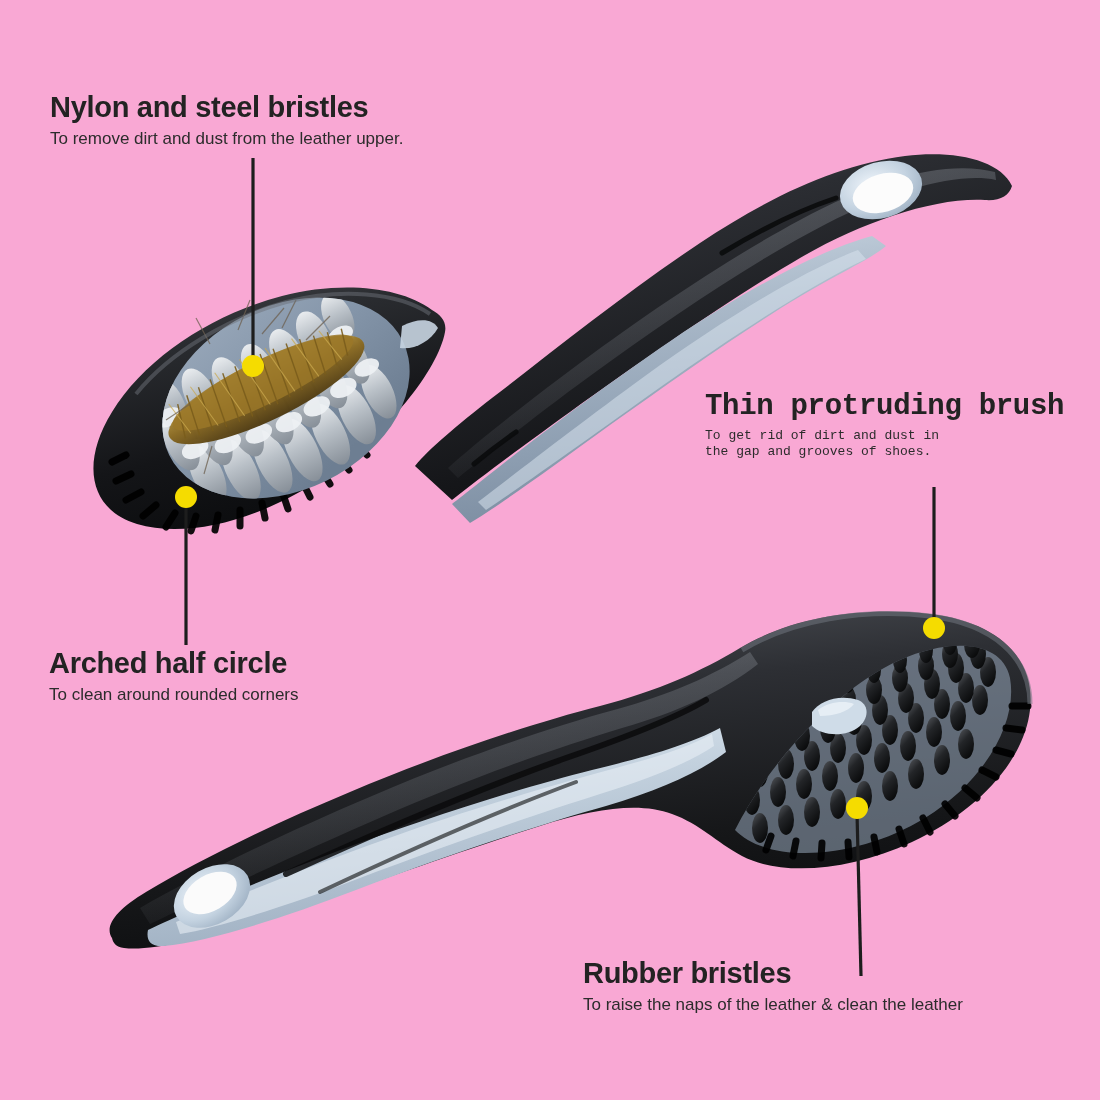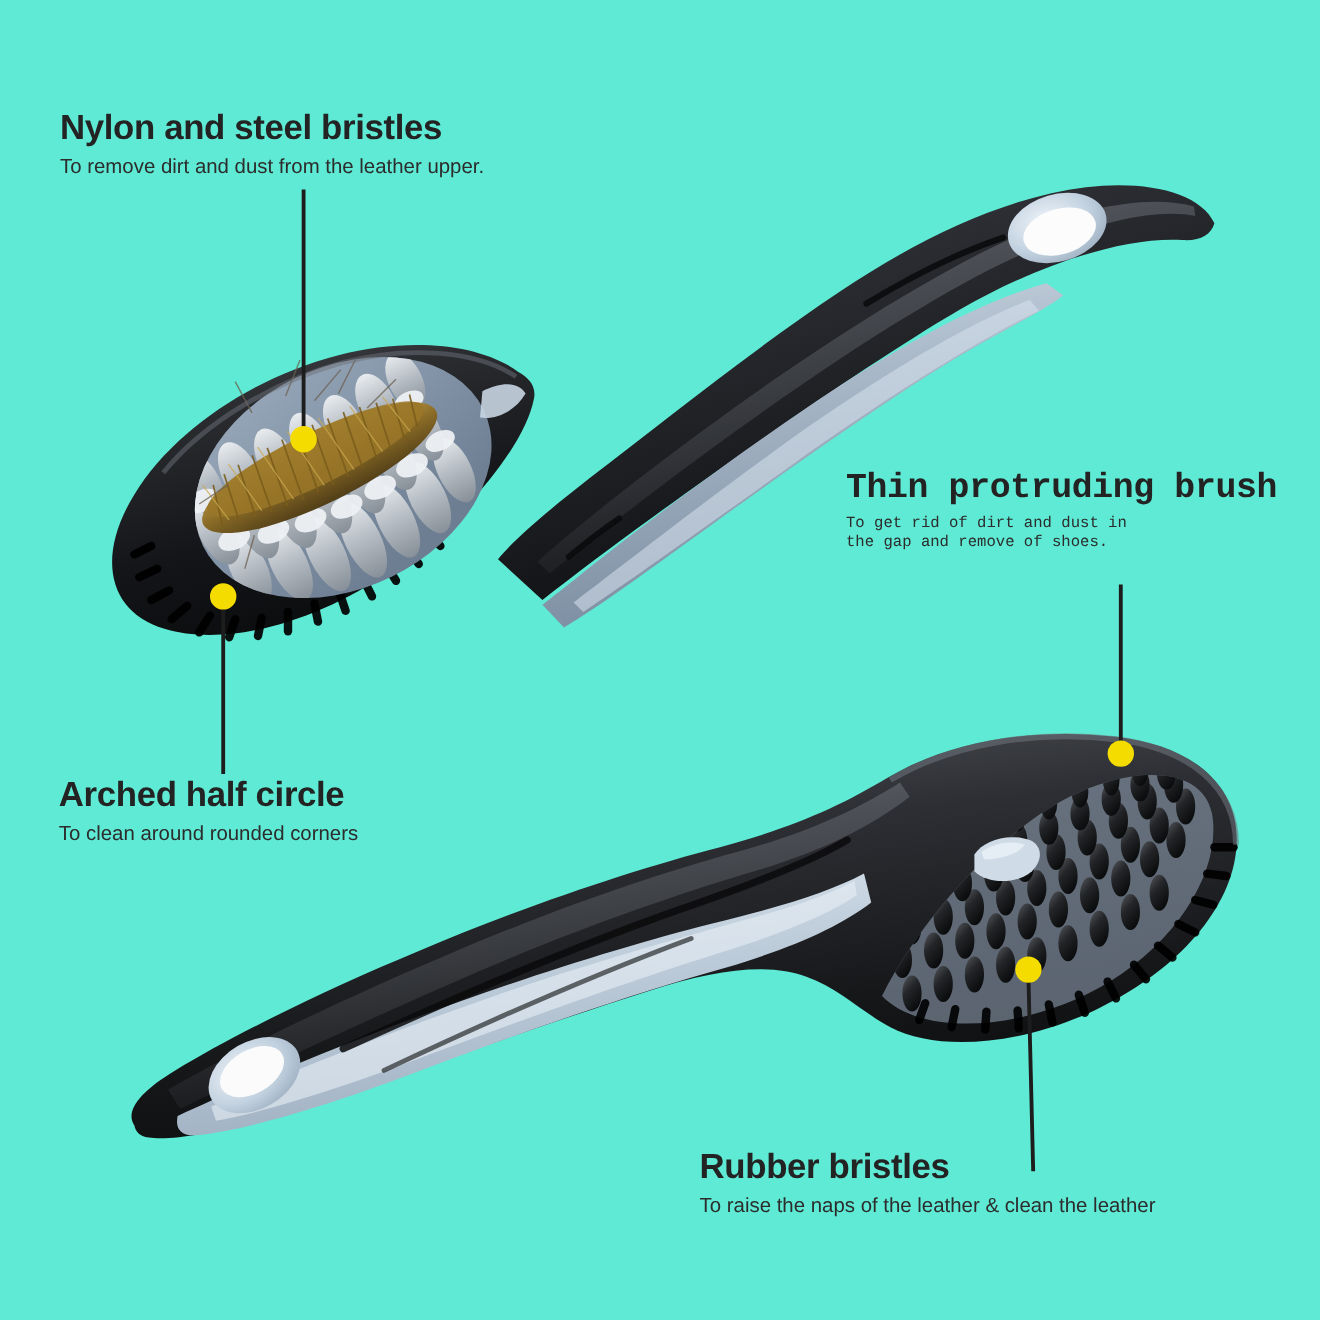--- a/index.html
+++ b/index.html
@@ -8,21 +8,21 @@
     padding: 0;
     background: #ffffff;
   }
   body {
     font-family: "Liberation Sans", sans-serif;
   }
   #stage {
     position: relative;
     width: 1100px;
     height: 1100px;
-    background: #5eead4;
+    background: #f9a8d4;
     overflow: hidden;
   }
   #art {
     position: absolute;
     left: 0; top: 0;
     width: 1100px;
     height: 1100px;
   }
 
   
@@ -451,21 +451,21 @@
     <div class="title">Nylon and steel bristles</div>
     <div class="desc">
       <div>To remove dirt and dust from the leather upper.</div>
     </div>
   </div>
 
   <div class="callout" id="callout-thin">
     <div class="title">Thin protruding brush</div>
     <div class="desc">
       <div>To get rid of dirt and dust in</div>
-      <div>the gap and remove of shoes.</div>
+      <div>the gap and grooves of shoes.</div>
     </div>
   </div>
 
   <div class="callout" id="callout-rubber">
     <div class="title">Rubber bristles</div>
     <div class="desc">
       <div>To raise the naps of the leather &amp; clean the leather</div>
     </div>
   </div>
 

